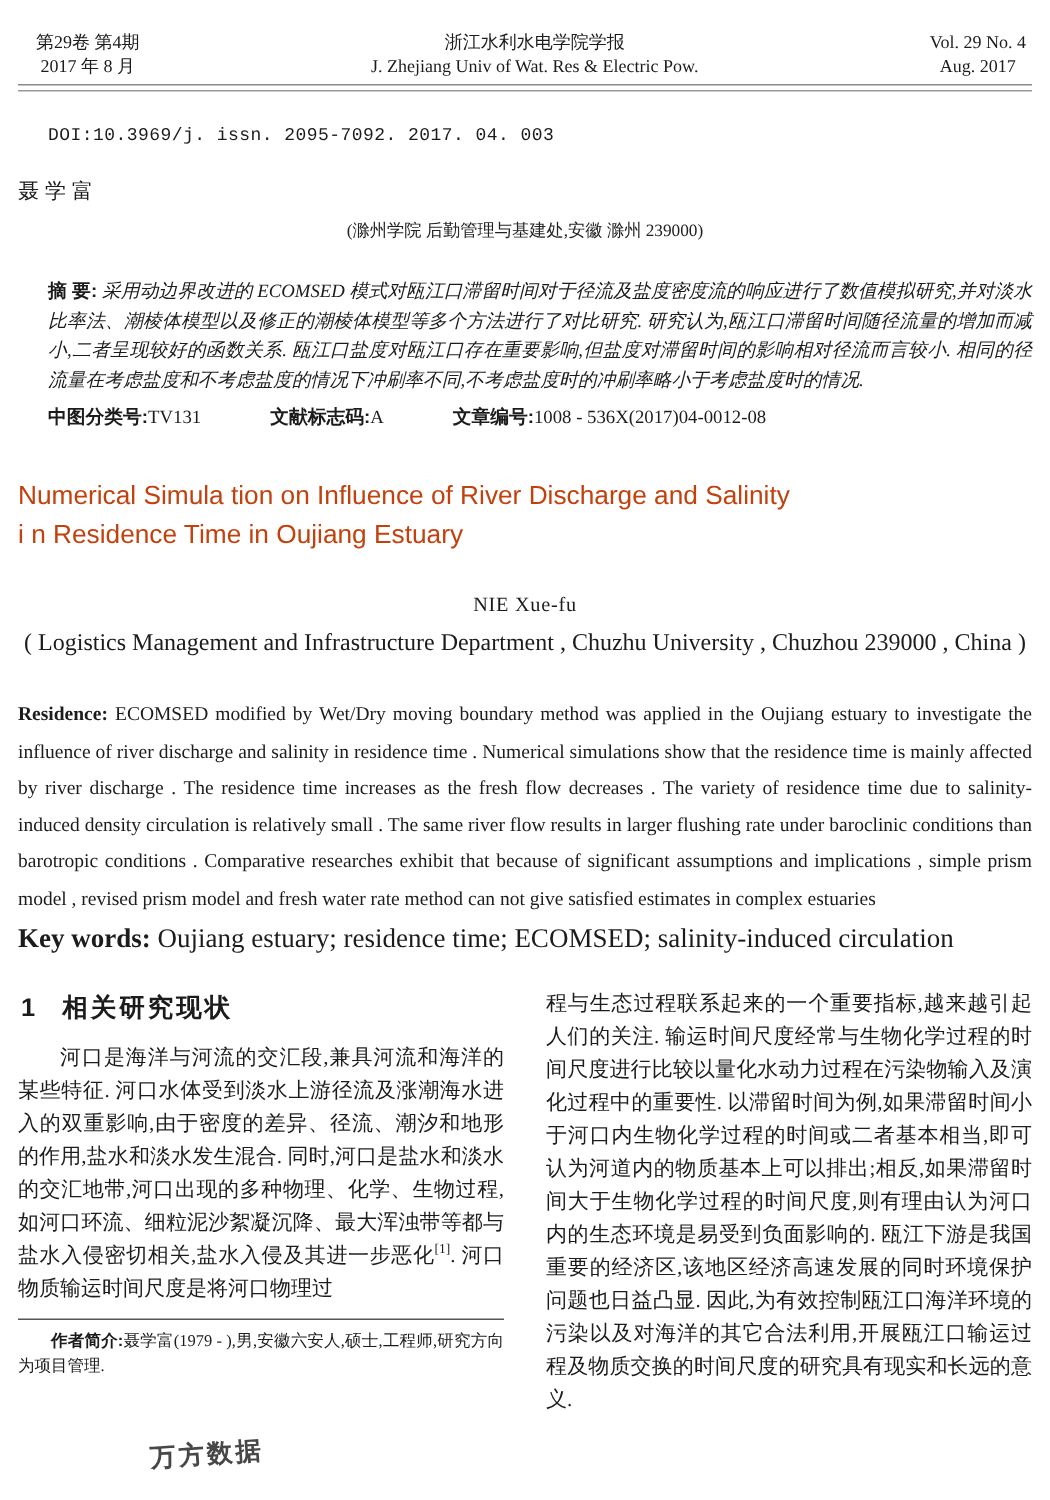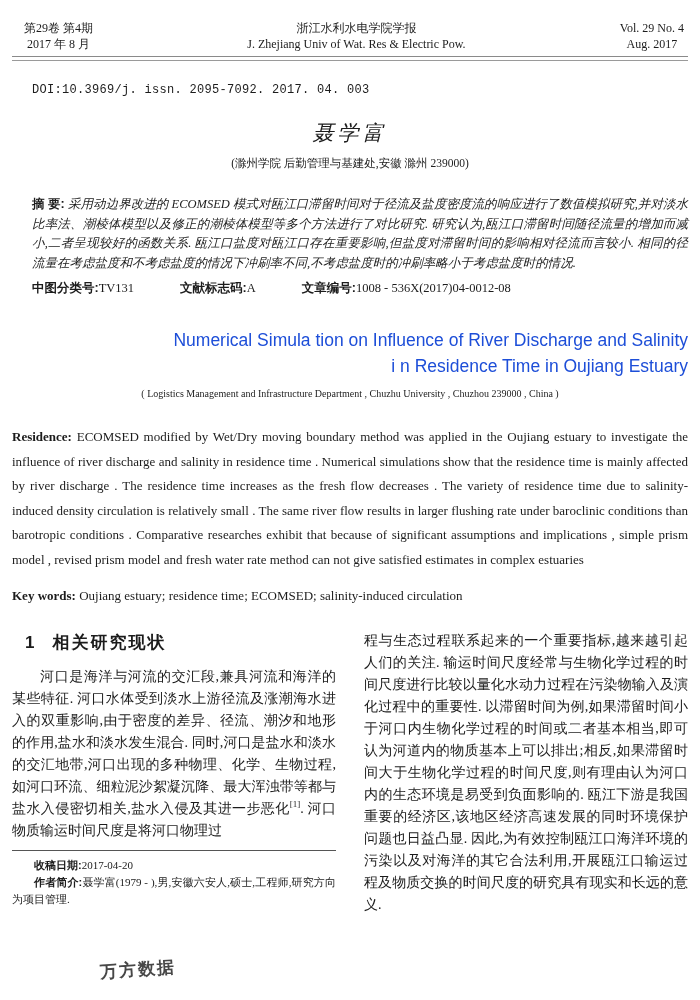--- a/index.html
+++ b/index.html
@@ -16,48 +16,48 @@
   .jheader .col{text-align:center;}
   .jheader .left{padding-left:12px;}
   .jheader .right{padding-right:4px;}
   .rule-double{margin-top:4px;border-top:1.5px solid #8a8a8a;border-bottom:1px solid #9a9a9a;height:3px;}
 
   .doi{margin-top:22px;margin-left:20px;font-size:12px;letter-spacing:.3px;font-family:Liberation Mono, monospace;}
 
   
   .title-zh{margin-top:26px;text-align:center;font-size:26px;font-weight:bold;
     letter-spacing:3px;font-family:"Liberation Sans","DejaVu Sans",sans-serif;}
-  .author-zh{margin-top:22px;text-align:center;font-size:21px;letter-spacing:4px;font-style:italic;}
+  .author-zh{margin-top:22px;font-size:14px;letter-spacing:4px;}
   .affil-zh{margin-top:9px;text-align:center;font-size:11.5px;color:#222;}
 
   
   .abs-zh{margin-top:24px;margin-left:20px;font-size:12.5px;line-height:19.5px;
     text-align:justify;font-style:italic;}
   .abs-zh .lbl,.kw-zh .lbl,.clc .lbl{
     font-weight:bold;font-style:normal;
     font-family:"Liberation Sans","DejaVu Sans",sans-serif;}
   .kw-zh{margin-top:6px;margin-left:20px;font-size:12.5px;line-height:19.5px;font-style:italic;}
   .clc{margin-top:7px;margin-left:20px;font-size:12.5px;display:flex;gap:0;}
   .clc .item{margin-right:46px;}
   .clc .item:last-child{margin-right:0;text-align:center;}
 
   
-  .title-en{margin-top:30px;text-align:right;font-size:17.5px;line-height:26px;
-    font-family:"Liberation Sans","DejaVu Sans",sans-serif;color:#1d4ed8;}
+  .title-en{margin-top:30px;text-align:left;font-size:17.5px;line-height:26px;
+    font-family:"Liberation Sans","DejaVu Sans",sans-serif;color:#c2410c;}
   .author-en{margin-top:26px;text-align:center;font-size:13.5px;letter-spacing:.5px;}
-  .affil-en{margin-top:9px;text-align:center;font-size:10px;}
+  .affil-en{margin-top:9px;text-align:center;font-size:16px;}
   .abs-en{margin-top:26px;font-size:13px;line-height:24.5px;text-align:justify;}
   .abs-en .lbl,.kw-en .lbl{font-weight:bold;}
-  .kw-en{margin-top:12px;font-size:13px;line-height:24px;}
+  .kw-en{margin-top:2px;font-size:18px;line-height:24px;}
 
   
   .body-cols{display:flex;gap:28px;margin-top:22px;}
   .colL,.colR{width:324px;font-size:14px;line-height:22px;text-align:justify;}
   .sec-head{font-family:"Liberation Sans","DejaVu Sans",sans-serif;
-    font-size:17px;font-weight:600;letter-spacing:2px;margin:2px 0 12px 13px;}
+    font-size:17px;font-weight:600;letter-spacing:2px;margin:2px 0 12px 2px;}
   .sec-head .num{margin-right:18px;letter-spacing:0;}
   .para-indent{text-indent:2em;}
   sup.ref{font-size:9px;vertical-align:super;line-height:0;}
 
   
   .footnote{margin-top:8px;border-top:1px solid #555;width:100%;padding-top:6px;
     font-size:11px;line-height:17px;text-align:justify;}
   .footnote .fline{text-indent:2em;}
   .footnote .lbl{font-weight:bold;font-family:"Liberation Sans","DejaVu Sans",sans-serif;}
 
@@ -107,20 +107,21 @@
     </div>
     <div class="item">
       <span class="lbl">文章编号:</span><span>1008 - 536X(2017)04-0012-08</span>
     </div>
   </div>
 
   <div class="title-en">
     <div>Numerical Simula tion on Influence of River Discharge and Salinity</div>
     <div>i n Residence Time in Oujiang Estuary</div>
   </div>
+  <div class="author-en">NIE Xue-fu</div>
   <div class="affil-en">( Logistics Management and Infrastructure Department , Chuzhu University , Chuzhou 239000 , China )</div>
 
   <div class="abs-en">
     <span class="lbl">Residence:</span>
     <span>ECOMSED modified by Wet/Dry moving boundary method was applied in the Oujiang estuary to investigate the influence of river discharge and salinity in residence time . Numerical simulations show that the residence time is mainly affected by river discharge . The residence time increases as the fresh flow decreases . The variety of residence time due to salinity-induced density circulation is relatively small . The same river flow results in larger flushing rate under baroclinic conditions than barotropic conditions . Comparative researches exhibit that because of significant assumptions and implications , simple prism model , revised prism model and fresh water rate method can not give satisfied estimates in complex estuaries</span>
   </div>
 
   <div class="kw-en">
     <span class="lbl">Key words:</span>
     <span>Oujiang estuary; residence time; ECOMSED; salinity-induced circulation</span>
@@ -129,23 +130,20 @@
   <div class="body-cols">
     <div class="colL">
       <div class="sec-head">
         <span class="num">1</span><span>相关研究现状</span>
       </div>
       <div class="para-indent">
         <span>河口是海洋与河流的交汇段,兼具河流和海洋的某些特征. 河口水体受到淡水上游径流及涨潮海水进入的双重影响,由于密度的差异、径流、潮汐和地形的作用,盐水和淡水发生混合. 同时,河口是盐水和淡水的交汇地带,河口出现的多种物理、化学、生物过程,如河口环流、细粒泥沙絮凝沉降、最大浑浊带等都与盐水入侵密切相关,盐水入侵及其进一步恶化</span><sup class="ref">[1]</sup><span>. 河口物质输运时间尺度是将河口物理过</span>
       </div>
       <div class="footnote">
         <div class="fline">
-          <span class="lbl">收稿日期:</span><span>2017-04-20</span>
-        </div>
-        <div class="fline">
           <span class="lbl">作者简介:</span><span>聂学富(1979 - ),男,安徽六安人,硕士,工程师,研究方向为项目管理.</span>
         </div>
       </div>
     </div>
     <div class="colR">
       <div>程与生态过程联系起来的一个重要指标,越来越引起人们的关注. 输运时间尺度经常与生物化学过程的时间尺度进行比较以量化水动力过程在污染物输入及演化过程中的重要性. 以滞留时间为例,如果滞留时间小于河口内生物化学过程的时间或二者基本相当,即可认为河道内的物质基本上可以排出;相反,如果滞留时间大于生物化学过程的时间尺度,则有理由认为河口内的生态环境是易受到负面影响的. 瓯江下游是我国重要的经济区,该地区经济高速发展的同时环境保护问题也日益凸显. 因此,为有效控制瓯江口海洋环境的污染以及对海洋的其它合法利用,开展瓯江口输运过程及物质交换的时间尺度的研究具有现实和长远的意义.</div>
     </div>
   </div>
 
 </div>

